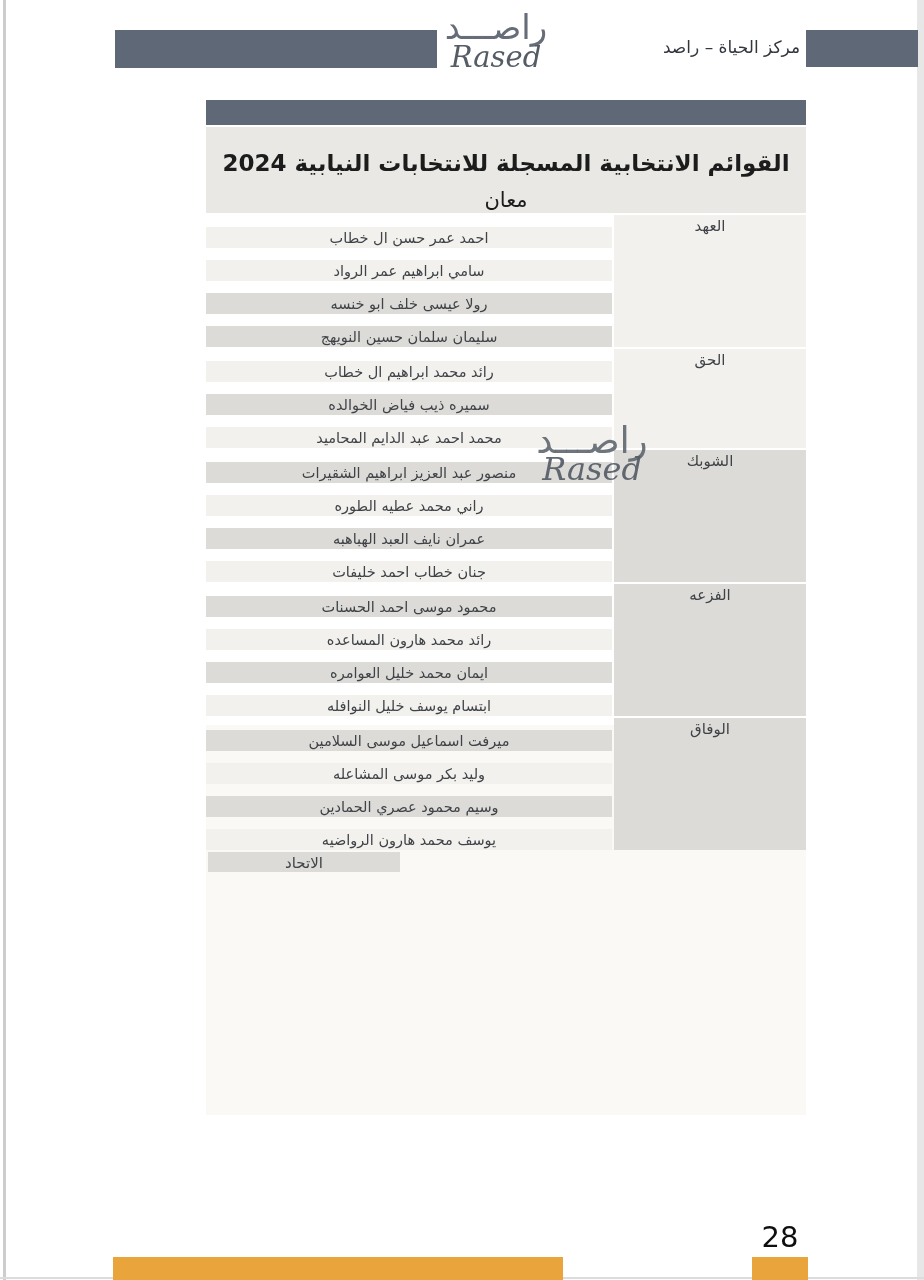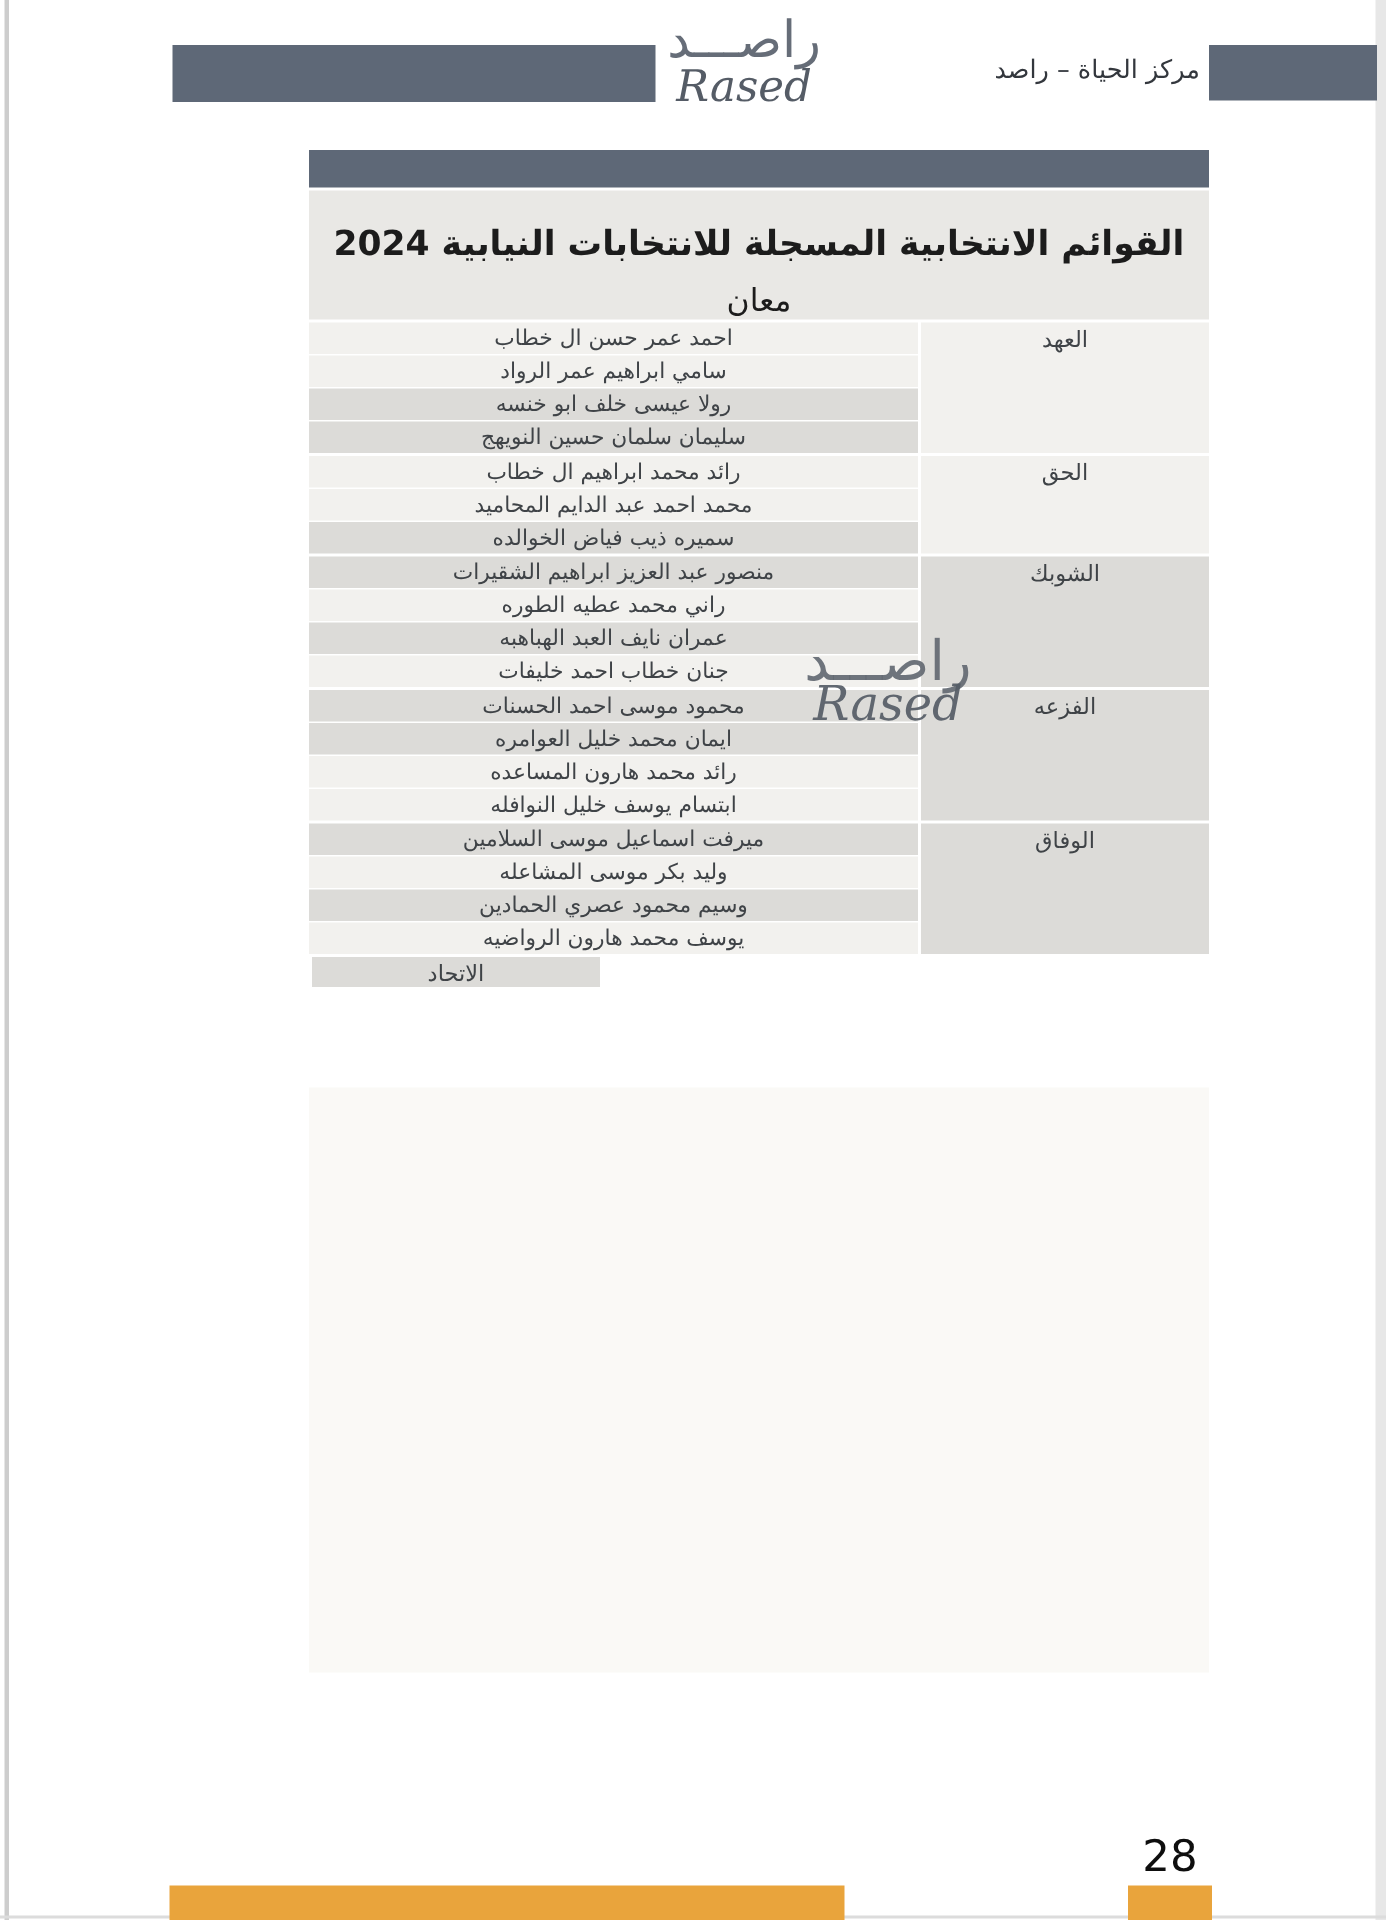--- a/index.html
+++ b/index.html
@@ -37,21 +37,21 @@
   .title-block .doc-subtitle{position:absolute;bottom:1px;left:0;width:100%;text-align:center;font-size:21px;font-weight:normal;color:var(--text-dark);}
 
   
   .below-table{position:absolute;left:206px;top:725px;width:600px;height:390px;background:var(--below-table-bg);}
 
   
   .table{position:absolute;left:206px;top:215px;width:600px;z-index:2;}
   .group{display:flex;margin-bottom:2px;}
   .names-col{width:406px;}
   .name-row{height:21px;margin-bottom:1px;display:flex;align-items:center;justify-content:center;
-            font-size:14.5px;color:var(--text-body);}
+            font-size:14.5px;color:var(--text-body);margin-top:12px;}
   .name-row:last-child{margin-bottom:0;}
   .group-cell{width:192px;margin-left:2px;text-align:center;padding-top:2px;
               font-size:15px;color:var(--text-body);}
   .bg-light{background:var(--row-light);}
   .bg-dark{background:var(--row-dark);}
 
   
   .watermark{position:absolute;left:526px;top:422px;width:132px;text-align:center;z-index:5;line-height:1.0;}
   .watermark .ar{font-size:37px;color:rgba(99,105,114,0.92);letter-spacing:-1px;}
   .watermark .en{font-family:"DejaVu Serif",serif;font-style:italic;font-size:32px;color:rgba(85,92,102,0.92);margin-top:-6px;}
@@ -93,39 +93,39 @@
           <div class="name-row bg-light" dir="rtl" lang="ar">احمد عمر حسن ال خطاب</div>
           <div class="name-row bg-light" dir="rtl" lang="ar">سامي ابراهيم عمر الرواد</div>
           <div class="name-row bg-dark" dir="rtl" lang="ar">رولا عيسى خلف ابو خنسه</div>
           <div class="name-row bg-dark" dir="rtl" lang="ar">سليمان سلمان حسين النويهج</div>
         </div>
         <div class="group-cell bg-light" dir="rtl" lang="ar">العهد</div>
       </div>
       <div class="group">
         <div class="names-col">
           <div class="name-row bg-light" dir="rtl" lang="ar">رائد محمد ابراهيم ال خطاب</div>
+          <div class="name-row bg-dark" dir="rtl" lang="ar">سميره ذيب فياض الخوالده</div>
           <div class="name-row bg-light" dir="rtl" lang="ar">محمد احمد عبد الدايم المحاميد</div>
-          <div class="name-row bg-dark" dir="rtl" lang="ar">سميره ذيب فياض الخوالده</div>
         </div>
         <div class="group-cell bg-light" dir="rtl" lang="ar">الحق</div>
       </div>
       <div class="group">
         <div class="names-col">
           <div class="name-row bg-dark" dir="rtl" lang="ar">منصور عبد العزيز ابراهيم الشقيرات</div>
           <div class="name-row bg-light" dir="rtl" lang="ar">راني محمد عطيه الطوره</div>
           <div class="name-row bg-dark" dir="rtl" lang="ar">عمران نايف العبد الهباهبه</div>
           <div class="name-row bg-light" dir="rtl" lang="ar">جنان خطاب احمد خليفات</div>
         </div>
         <div class="group-cell bg-dark" dir="rtl" lang="ar">الشوبك</div>
       </div>
       <div class="group">
         <div class="names-col">
           <div class="name-row bg-dark" dir="rtl" lang="ar">محمود موسى احمد الحسنات</div>
+          <div class="name-row bg-light" dir="rtl" lang="ar">رائد محمد هارون المساعده</div>
           <div class="name-row bg-dark" dir="rtl" lang="ar">ايمان محمد خليل العوامره</div>
-          <div class="name-row bg-light" dir="rtl" lang="ar">رائد محمد هارون المساعده</div>
           <div class="name-row bg-light" dir="rtl" lang="ar">ابتسام يوسف خليل النوافله</div>
         </div>
         <div class="group-cell bg-dark" dir="rtl" lang="ar">الفزعه</div>
       </div>
       <div class="group">
         <div class="names-col">
           <div class="name-row bg-dark" dir="rtl" lang="ar">ميرفت اسماعيل موسى السلامين</div>
           <div class="name-row bg-light" dir="rtl" lang="ar">وليد بكر موسى المشاعله</div>
           <div class="name-row bg-dark" dir="rtl" lang="ar">وسيم محمود عصري الحمادين</div>
           <div class="name-row bg-light" dir="rtl" lang="ar">يوسف محمد هارون الرواضيه</div>

